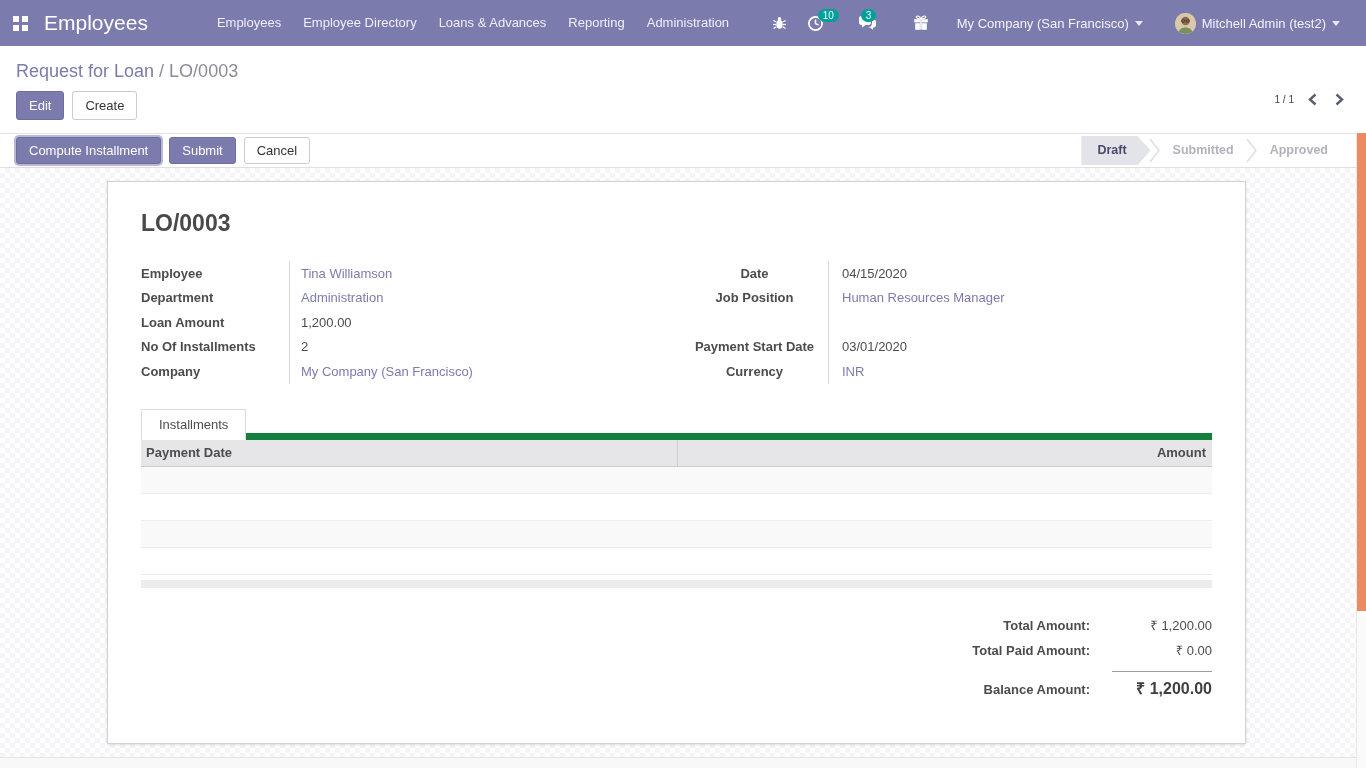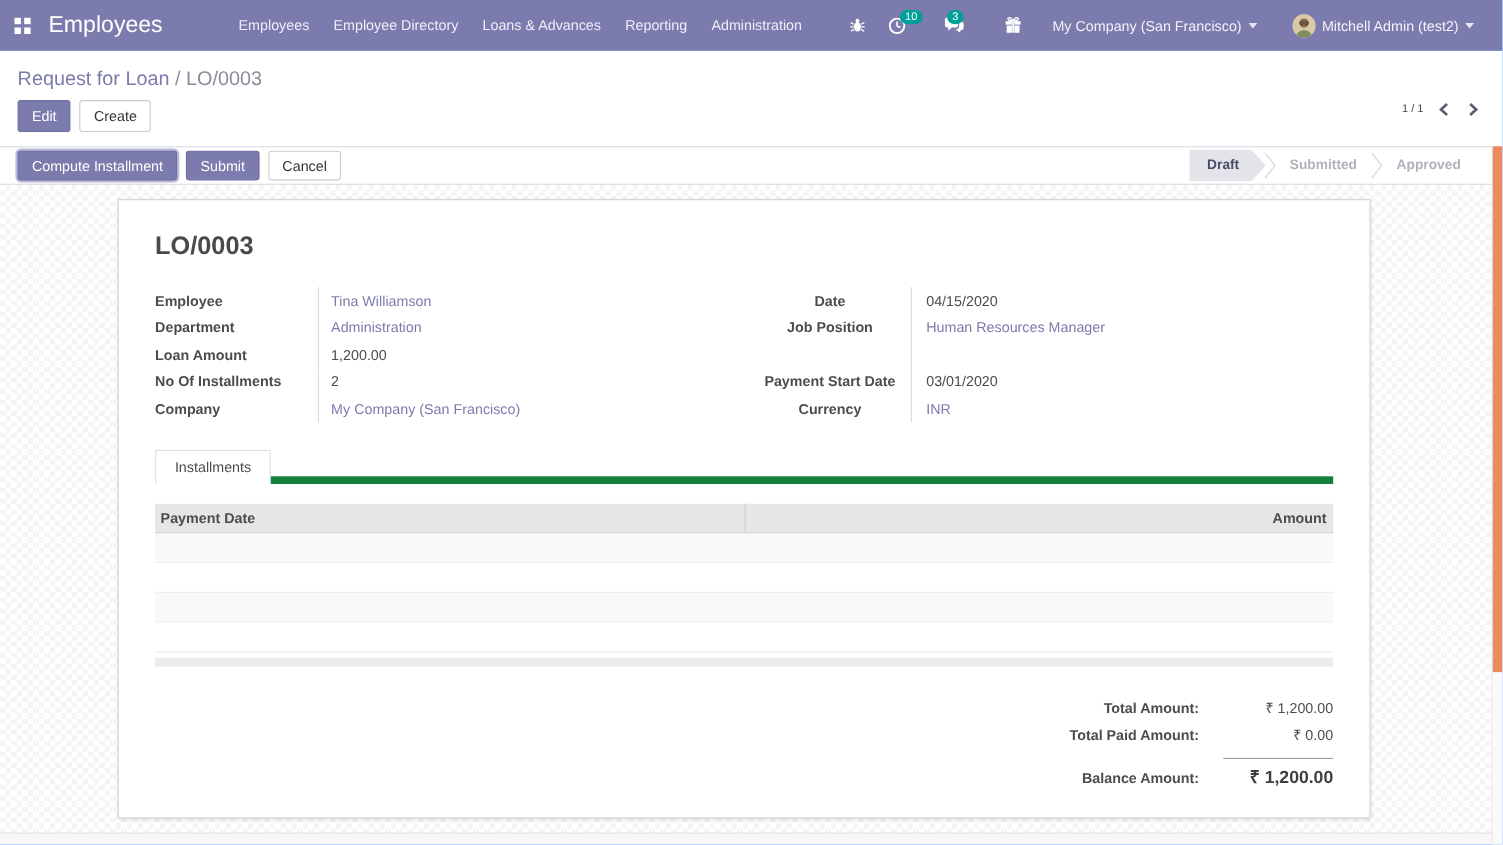--- a/index.html
+++ b/index.html
@@ -1,19 +1,19 @@
 <!DOCTYPE html>
 <html><head>
 <meta charset="utf-8">
 <title>Employees</title>
 <style>
   * { margin:0; padding:0; box-sizing:border-box; }
   html,body { width:1366px; height:768px; overflow:hidden; }
   body { font-family:"Liberation Sans", sans-serif; font-size:13px; color:#4c4c4c; background:#fff; }
-  .screen { position:relative; width:1366px; height:768px; overflow:hidden; background:#3b82f6; }
+  .screen { position:relative; width:1366px; height:768px; overflow:hidden; background:#f97316; }
 
   
   .navbar { position:absolute; top:0; left:0; width:1366px; height:46px; background:#7c7bad;
             display:flex; align-items:center; color:#fff; z-index:30; }
   .apps-btn { width:40px; height:46px; background:transparent; border:none; cursor:pointer;
               display:flex; align-items:center; justify-content:center; }
   .brand { font-size:21px; color:#fff; text-decoration:none; margin-left:4px; white-space:nowrap; }
   .nav-menu { display:flex; align-items:center; margin-left:58px; height:46px; }
   .nav-menu a { color:#eeeefb; text-decoration:none; font-size:13px; padding:0 11px; line-height:46px; white-space:nowrap; }
   .nav-right { margin-left:auto; display:flex; align-items:center; height:46px; padding-right:14px; }
@@ -75,21 +75,21 @@
   .flabel { width:148px; font-weight:bold; color:#4c4c4c; }
   .fg.right .flabel { width:147px; }
   .fval { flex:1; border-left:1px solid #dadada; padding-left:11px; align-self:stretch; display:flex; align-items:center; }
   .fg.right .fval { padding-left:13px; }
   .link { color:#7c7bad; cursor:pointer; }
 
   .notebook { margin-top:25px; border-bottom:7px solid #15803d; height:31px; }
   .tab { display:inline-block; height:31px; line-height:30px; padding:0 17px; background:#fff;
          border:1px solid #ddd; border-bottom:1px solid #fff; margin-bottom:-1px; color:#4c4c4c; cursor:pointer; }
 
-  .list-table { margin-top:18px; }
+  .list-table { }
   .thead { display:flex; height:27px; background:#e6e6e8; border-bottom:1px solid #cccccf; align-items:center; }
   .th { font-weight:bold; color:#4c4c4c; }
   .th-date { width:537px; padding:0 5px; border-right:1px solid #cdcdcf; align-self:stretch; display:flex; align-items:center; }
   .th-amount { flex:1; text-align:right; padding:0 6px; }
   .trow { height:27px; border-bottom:1px solid #ececec; background:#fff; }
   .trow.striped { background:#f9f9f9; }
   .tfoot-strip { margin-top:5px; height:8px; background:#ececec; }
 
   .totals { margin-top:28px; }
   .total-row { display:flex; justify-content:flex-end; align-items:baseline; height:25px; }

